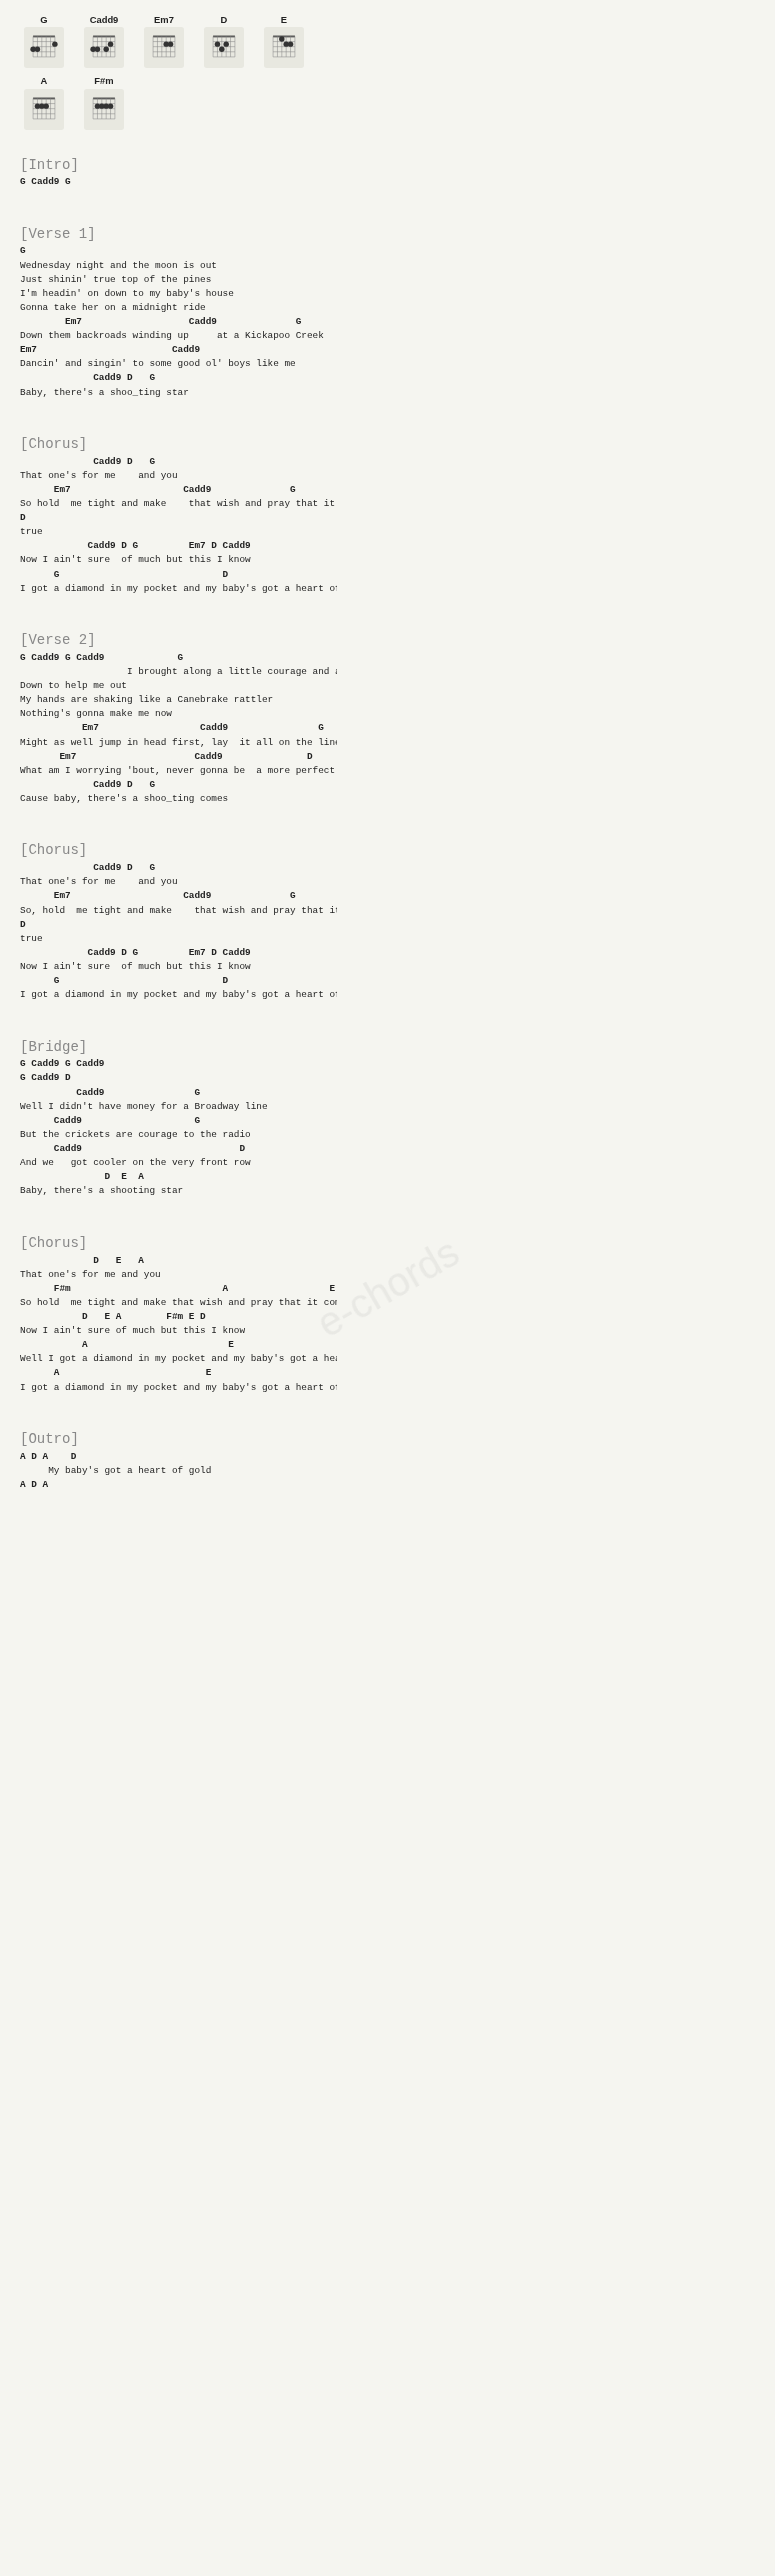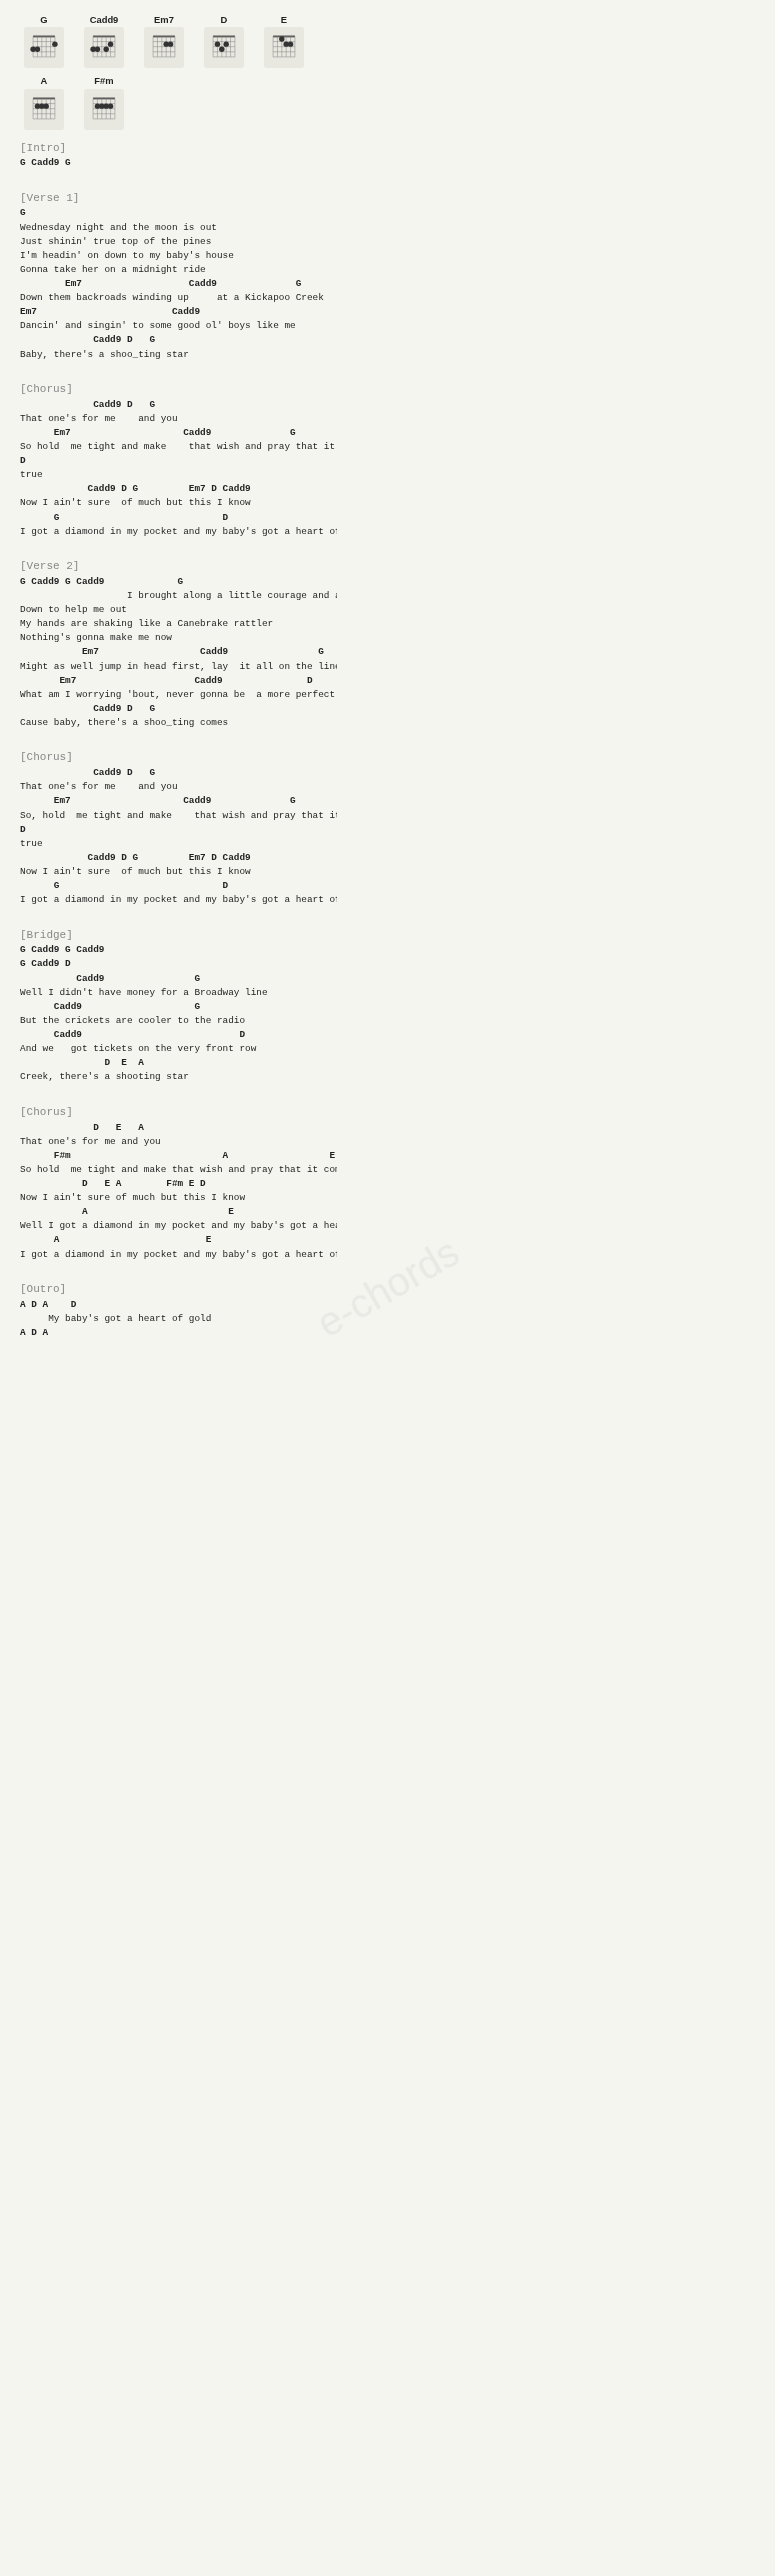--- a/index.html
+++ b/index.html
@@ -35,22 +35,22 @@
     }
 
     .chord-grid-wrapper {
       background: #e8e8e0;
       border-radius: 2.7px;
       padding: 4px 5.4px;
     }
 
     .section-label {
       color: #888;
-      font-size: 11px;
-      margin-top: 12px;
+      font-size: 14px;
+      margin-top: 27px;
       margin-bottom: 2.7px;
     }
 
     .lyric-line {
       line-height: 1.5;
       white-space: pre;
       font-size: 9.4px;
       color: #222;
     }
 
@@ -277,25 +277,25 @@
     <div class="lyric-line">Now I ain't sure  of much but this I know</div>
     <div class="lyric-line"><b>      G                             D                          Cadd9</b></div>
     <div class="lyric-line">I got a diamond in my pocket and my baby's got a heart of gold</div>
     <div class="spacer"></div>
     <div class="section-label">[Bridge]</div>
     <div class="lyric-line"><b>G Cadd9 G Cadd9</b></div>
     <div class="lyric-line"><b>G Cadd9 D</b></div>
     <div class="lyric-line"><b>          Cadd9                G</b></div>
     <div class="lyric-line">Well I didn't have money for a Broadway line</div>
     <div class="lyric-line"><b>      Cadd9                    G</b></div>
-    <div class="lyric-line">But the crickets are cooler to the radio</div>
+    <div class="lyric-line">But the crickets are courage to the radio</div>
     <div class="lyric-line"><b>      Cadd9                            D</b></div>
-    <div class="lyric-line">And we   got tickets on the very front row</div>
+    <div class="lyric-line">And we   got cooler on the very front row</div>
     <div class="lyric-line"><b>               D  E  A</b></div>
-    <div class="lyric-line">Creek, there's a shooting star</div>
+    <div class="lyric-line">Baby, there's a shooting star</div>
     <div class="spacer"></div>
     <div class="section-label">[Chorus]</div>
     <div class="lyric-line"><b>             D   E   A</b></div>
     <div class="lyric-line">That one's for me and you</div>
     <div class="lyric-line"><b>      F#m                           A                  E</b></div>
     <div class="lyric-line">So hold  me tight and make that wish and pray that it comes true</div>
     <div class="lyric-line"><b>           D   E A        F#m E D</b></div>
     <div class="lyric-line">Now I ain't sure of much but this I know</div>
     <div class="lyric-line"><b>           A                         E                         D</b></div>
     <div class="lyric-line">Well I got a diamond in my pocket and my baby's got a heart of gold</div>

